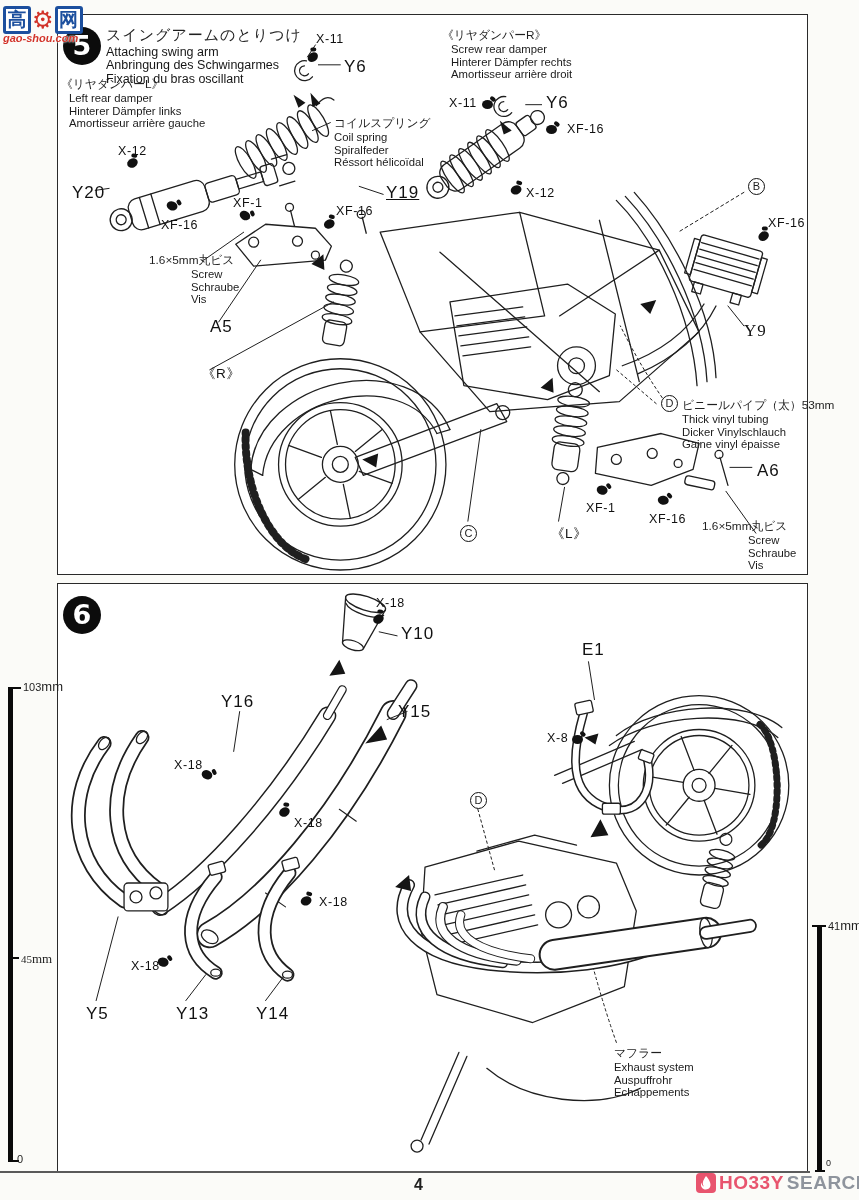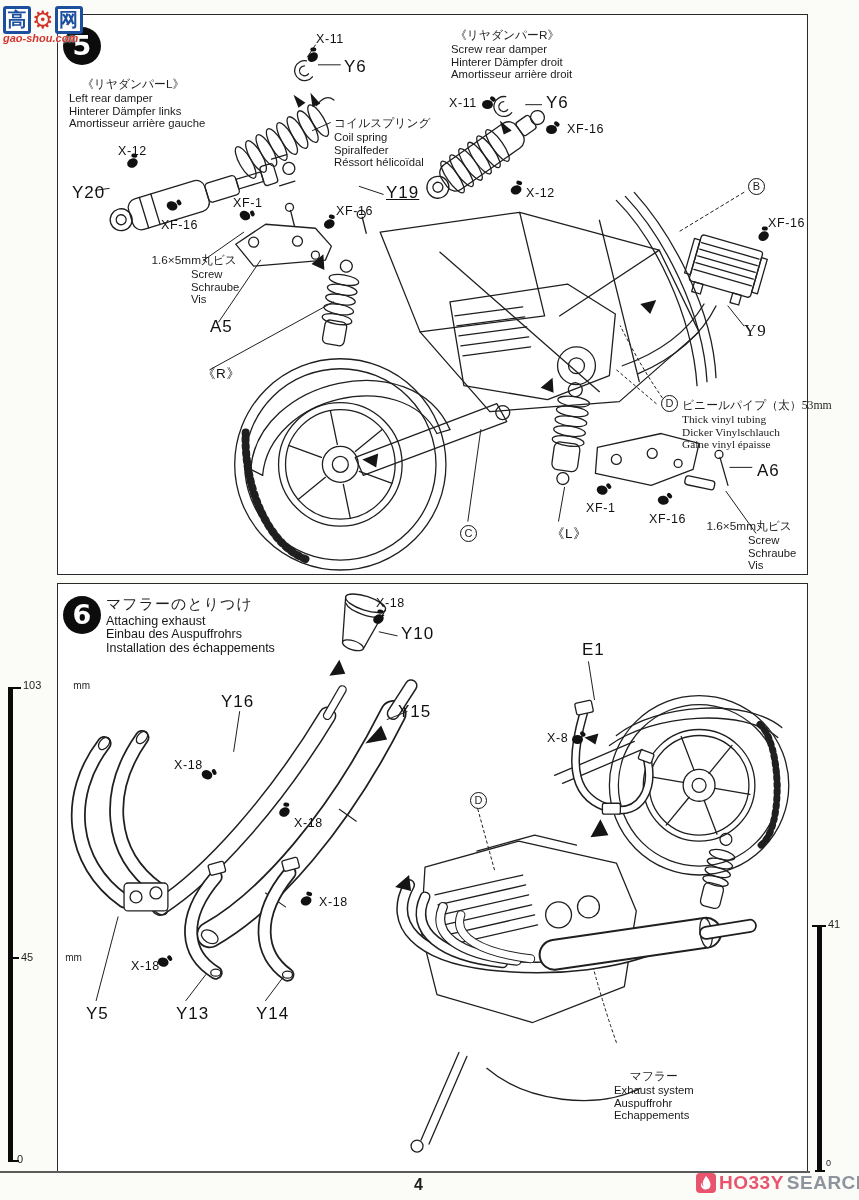--- a/index.html
+++ b/index.html
@@ -19,32 +19,32 @@
          line-height:37px;font-family:"DejaVu Sans",sans-serif;}
   .titles{position:absolute;left:48px;top:12px;line-height:1.05;}
   .title-ja{font-size:15px;font-weight:500;letter-spacing:1px;margin-bottom:3px;}
   .title-l{font-size:12.5px;color:#161616;line-height:13.5px;}
   .callout{position:absolute;font-size:12.5px;letter-spacing:.6px;white-space:nowrap;color:#111;}
   .callout.lg{font-size:17px;letter-spacing:1px;}
   .callout.br{font-size:13.5px;}
   .circ{position:absolute;width:17px;height:17px;border:1.4px solid #111;border-radius:50%;
         font-size:11px;line-height:15px;text-align:center;background:#fff;}
   .note{position:absolute;line-height:12.8px;white-space:nowrap;}
-  .note-line.ja{font-size:11.8px;margin-bottom:1px;text-align:center;}
+  .note-line.ja{font-size:11.8px;margin-bottom:1px;}
   .note-line.latin{font-size:11.3px;color:#1b1b1b;}
   .blob{position:absolute;width:14px;height:12px;}
   .blob .b1{position:absolute;left:0;top:3px;width:11px;height:9px;background:#111;border-radius:50%;}
   .blob .b2{position:absolute;left:8px;top:0;width:6px;height:3.5px;background:#111;border-radius:2px;transform:rotate(38deg);}
   
   .rbar{position:absolute;background:#0a0a0a;}
   #lbar{left:8px;top:688px;width:5px;height:474px;}
   #rbar{left:817px;top:926px;width:5px;height:246px;}
   .tick{position:absolute;background:#0a0a0a;height:2px;}
   .rlabel{position:absolute;font-size:11px;white-space:nowrap;}
-  .rlabel small{font-size:10px;padding-left:32px;}
+  .rlabel small{font-size:13px;}
   
   #watermark{position:absolute;left:3px;top:6px;width:110px;z-index:5;}
   #watermark .row{display:flex;align-items:center;gap:1px;}
   .wm-char{display:inline-block;border:3px solid var(--wm-blue);color:var(--wm-blue);background:#fff;
            font-weight:bold;font-size:19px;line-height:22px;width:28px;text-align:center;border-radius:3px;}
   .wm-gear{color:var(--wm-red);font-size:24px;line-height:24px;}
   .wm-domain{font-size:11px;font-weight:bold;font-style:italic;color:var(--wm-red);
              text-shadow:0 0 2px #fff,0 0 2px #fff;margin-top:-2px;}
   
   #footer-line{position:absolute;left:0;top:1171px;width:810px;height:1.6px;background:#5a5a5a;}
@@ -229,46 +229,52 @@
           <path d="M502 508 L508 474"></path>
     <path d="M688 178 l-66 40" stroke-dasharray="3 3"></path>
     <path d="M606 384 C588 358 574 332 564 312" stroke-dasharray="2.5 3"></path>
     <path d="M600 390 L560 356" stroke-dasharray="2.5 3"></path>
   </g>
 
   <path fill="#151515" stroke="none" d="M600 286 l-16 4 l10 10 z M266 240 l-12 10 l13 6 z M305 446 l16 -6 l-2 14 z M496 364 l-12 10 l13 5 z"></path>
  </g>
 </svg>
 <div class="badge">5</div>
+<div class="titles">
+  <div class="title-ja">スイングアームのとりつけ</div>
+  <div class="title-l">Attaching swing arm</div>
+  <div class="title-l">Anbringung des Schwingarmes</div>
+  <div class="title-l">Fixation du bras oscillant</div>
+</div>
 <div class="labels">
       <div class="note" style="left: 3px; top: 63px;">
         <div class="note-line ja">《リヤダンパーL》</div>
         <div class="note-line latin" style="padding-left: 8px;">Left rear damper</div>
         <div class="note-line latin" style="padding-left: 8px;">Hinterer Dämpfer links</div>
         <div class="note-line latin" style="padding-left: 8px;">Amortisseur arrière gauche</div>
       </div>
       <div class="note" style="left: 276px; top: 102px;">
         <div class="note-line ja">コイルスプリング</div>
         <div class="note-line latin">Coil spring</div>
         <div class="note-line latin">Spiralfeder</div>
         <div class="note-line latin">Réssort hélicoïdal</div>
       </div>
       <div class="note" style="left: 384px; top: 14px;">
         <div class="note-line ja">《リヤダンパーR》</div>
         <div class="note-line latin" style="padding-left: 9px;">Screw rear damper</div>
-        <div class="note-line latin" style="padding-left: 9px;">Hinterer Dämpfer droit</div>
+        <div class="note-line latin" style="padding-left: 9px;">Hinterer Dämpfer rechts</div>
         <div class="note-line latin" style="padding-left: 9px;">Amortisseur arrière droit</div>
       </div>
       <div class="note" style="left: 91px; top: 239px;">
         <div class="note-line ja">1.6×5mm丸ビス</div>
         <div class="note-line latin" style="padding-left: 42px;">Screw</div>
         <div class="note-line latin" style="padding-left: 42px;">Schraube</div>
         <div class="note-line latin" style="padding-left: 42px;">Vis</div>
       </div>
-      <div class="note" style="left: 624px; top: 384px; font-family: Liberation Serif, serif;">
+      <div class="note" style="left: 624px; top: 384px;">
         <div class="note-line ja">ビニールパイプ（太）53mm</div>
         <div class="note-line latin">Thick vinyl tubing</div>
         <div class="note-line latin">Dicker Vinylschlauch</div>
         <div class="note-line latin">Gaine vinyl épaisse</div>
       </div>
       <div class="note" style="left: 644px; top: 505px;">
         <div class="note-line ja">1.6×5mm丸ビス</div>
         <div class="note-line latin" style="padding-left: 46px;">Screw</div>
         <div class="note-line latin" style="padding-left: 46px;">Schraube</div>
         <div class="note-line latin" style="padding-left: 46px;">Vis</div>
@@ -474,28 +480,22 @@
           <path d="M128 418 L148 392"></path>
           <path d="M208 418 L226 394"></path>
     <path d="M421 226 L438 288" stroke-dasharray="2.5 3"></path>
     <path d="M560 460 C550 432 542 404 537 386" stroke-dasharray="2.5 3"></path>
   </g>
 
   <path fill="#151515" stroke="none" d="M282 76 l-10 16 l16 -2 z M308 160 l16 -18 l6 14 z M528 154 l14 -4 l-3 11 z M544 236 l-10 18 l18 -2 z M352 292 l-14 12 l16 4 z"></path>
  </g>
 </svg>
 <div class="badge">6</div>
-<div class="titles">
-  <div class="title-ja">マフラーのとりつけ</div>
-  <div class="title-l">Attaching exhaust</div>
-  <div class="title-l">Einbau des Auspuffrohrs</div>
-  <div class="title-l">Installation des échappements</div>
-</div>
 <div class="labels">
-      <div class="note" style="left: 556px; top: 463px; margin-top: 23px;">
+      <div class="note" style="left: 556px; top: 463px;">
         <div class="note-line ja">マフラー</div>
         <div class="note-line latin">Exhaust system</div>
         <div class="note-line latin">Auspuffrohr</div>
         <div class="note-line latin">Echappements</div>
       </div>
       <span class="callout" style="left: 318px; top: 12px;">X-18</span>
       <span class="callout lg" style="left: 343px; top: 40px;">Y10</span>
       <span class="callout lg" style="left: 524px; top: 56px;">E1</span>
       <span class="callout" style="left: 489px; top: 147px;">X-8</span>
       <span class="callout lg" style="left: 163px; top: 108px;">Y16</span>
@@ -533,21 +533,21 @@
         <i class="b2"></i>
       </span>
     </div>
 </section>
 
 <div class="rbar" id="lbar"></div>
 <div class="tick" style="left:8px;top:687px;width:13px;"></div>
 <div class="tick" style="left:8px;top:957px;width:11px;"></div>
 <div class="tick" style="left:8px;top:1160px;width:11px;"></div>
 <span class="rlabel" style="left:23px;top:679px;"><span>103</span><small>mm</small></span>
-<span class="rlabel" style="left:21px;top:951px;"><span>45</span><small>mm</small></span>
+<span class="rlabel" style="left:21px;top:951px;font-family:Liberation Serif, serif;"><span>45</span><small>mm</small></span>
 <span class="rlabel" style="left:17px;top:1153px;">0</span>
 
 <div class="rbar" id="rbar"></div>
 <div class="tick" style="left:812px;top:925px;width:14px;"></div>
 <div class="tick" style="left:815px;top:1170px;width:10px;"></div>
 <span class="rlabel" style="left:828px;top:918px;"><span>41</span><small>mm</small></span>
 <span class="rlabel" style="left:826px;top:1158px;font-size:9px;">0</span>
 
 <div id="footer-line"></div>
 <span id="page-number">4</span>

